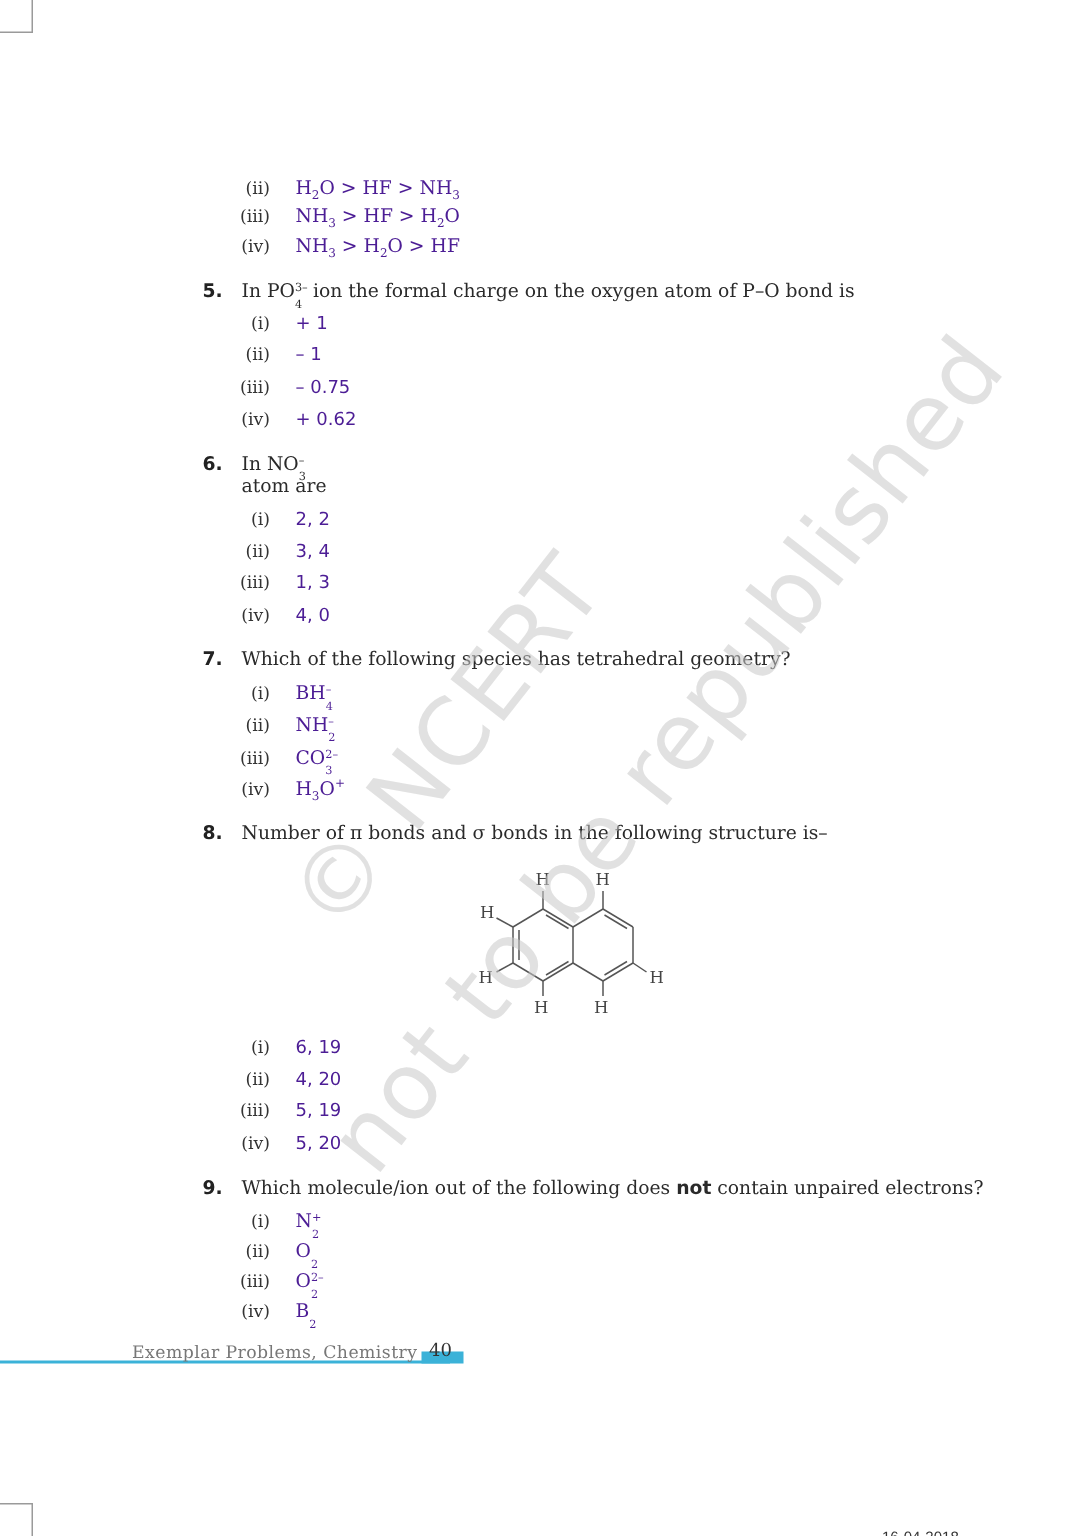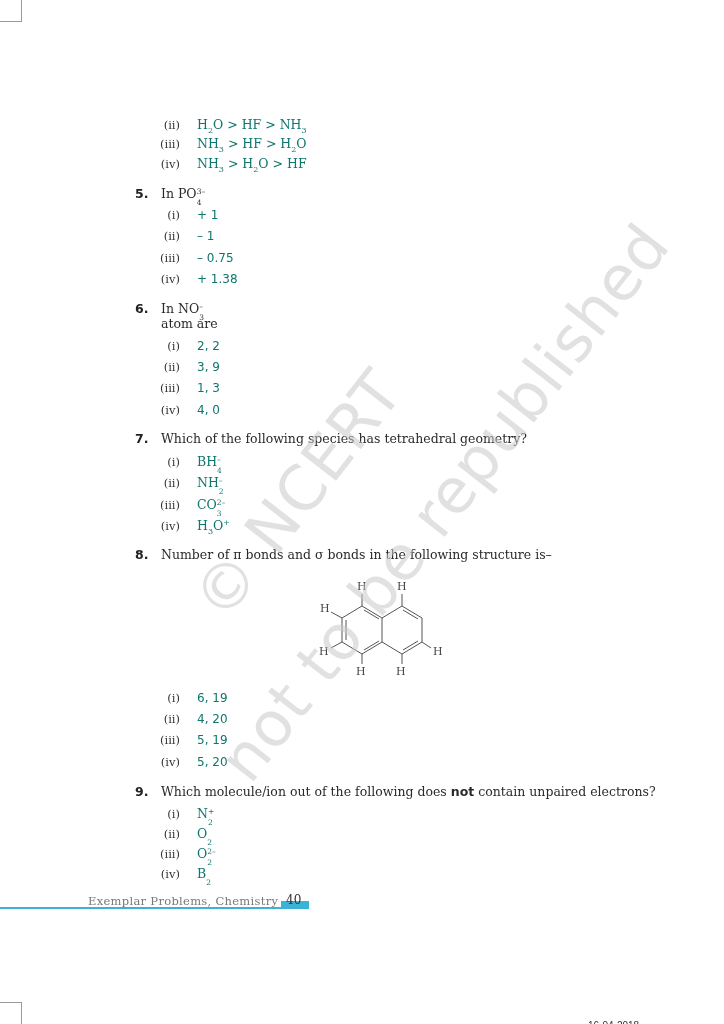--- a/index.html
+++ b/index.html
@@ -9,21 +9,21 @@
   .crop-tl { left:0; top:0; width:21px; height:21px; border-width:0 1px 1px 0; }
   .crop-bl { left:0; top:1002px; width:21px; height:22px; border-width:1px 1px 0 0; }
 
   .page { position:absolute; left:0; top:0; width:724px; height:1024px; }
   .row { position:absolute; font-size:12.5px; line-height:16px; white-space:nowrap; }
   .qnum { position:absolute; left:135px; font-family:"DejaVu Sans", "Liberation Sans", sans-serif;
           font-weight:bold; font-size:12.5px; line-height:16px; color:#222; }
   .qtext { position:absolute; left:161px; font-size:12.5px; line-height:16px; color:#2a2a2a; }
   .opt-label { position:absolute; width:46px; text-align:right; font-size:11.5px; color:#333; }
   .opt-label { left:134px; }
-  .opt-val { position:absolute; left:197px; font-size:12.5px; color:#0f766e; }
+  .opt-val { position:absolute; left:197px; font-size:12.5px; color:#4c1d95; }
   .num { font-family:"DejaVu Sans", "Liberation Sans", sans-serif; font-size:12px; }
   sub, sup { font-size:8px; line-height:0; }
   .ss { display:inline-block; position:relative; width:8px; height:12px; vertical-align:middle; }
   .ss .sp { position:absolute; top:-5px; left:0; font-size:7.5px; }
   .ss .sb { position:absolute; top:6px; left:0; font-size:7.5px; }
   b.bold { font-family:"DejaVu Sans", "Liberation Sans", sans-serif; font-weight:bold; }
 
   .watermark { position:absolute; left:0; top:0; width:724px; height:1024px; pointer-events:none; }
   .wm-line { position:absolute; font-family:"DejaVu Sans", "Liberation Sans", sans-serif;
              color:rgba(200,200,200,0.55); font-size:62px; white-space:nowrap;
@@ -58,55 +58,55 @@
     </div>
     <div class="row" style="top:156px;">
       <span class="opt-label">(iv)</span>
       <span class="opt-val">NH<sub>3</sub> &gt; H<sub>2</sub>O &gt; HF</span>
     </div>
   </div>
 
   <div>
     <div class="row" style="top:186px;">
       <span class="qnum">5.</span>
-      <span class="qtext"><span>In PO</span><span class="ss"><span class="sp">3–</span><span class="sb">4</span></span></span>
+      <span class="qtext"><span>In PO</span><span class="ss"><span class="sp">3–</span><span class="sb">4</span></span><span> ion the formal charge on the oxygen atom of  P–O bond is</span></span>
     </div>
     <div class="row" style="top:207px;">
       <span class="opt-label">(i)</span>
       <span class="opt-val num">+ 1</span>
     </div>
     <div class="row" style="top:228px;">
       <span class="opt-label">(ii)</span>
       <span class="opt-val num">– 1</span>
     </div>
     <div class="row" style="top:250px;">
       <span class="opt-label">(iii)</span>
       <span class="opt-val num">– 0.75</span>
     </div>
     <div class="row" style="top:271px;">
       <span class="opt-label">(iv)</span>
-      <span class="opt-val num">+ 1.38</span>
+      <span class="opt-val num">+ 0.62</span>
     </div>
   </div>
 
   <div>
     <div class="row" style="top:301px;">
       <span class="qnum">6.</span>
       <span class="qtext"><span>In NO</span><span class="ss"><span class="sp">–</span><span class="sb">3</span></span></span>
     </div>
     <div class="row" style="top:316px;">
       <span class="qtext">atom are</span>
     </div>
     <div class="row" style="top:338px;">
       <span class="opt-label">(i)</span>
       <span class="opt-val num">2, 2</span>
     </div>
     <div class="row" style="top:359px;">
       <span class="opt-label">(ii)</span>
-      <span class="opt-val num">3, 9</span>
+      <span class="opt-val num">3, 4</span>
     </div>
     <div class="row" style="top:380px;">
       <span class="opt-label">(iii)</span>
       <span class="opt-val num">1, 3</span>
     </div>
     <div class="row" style="top:402px;">
       <span class="opt-label">(iv)</span>
       <span class="opt-val num">4, 0</span>
     </div>
   </div>

